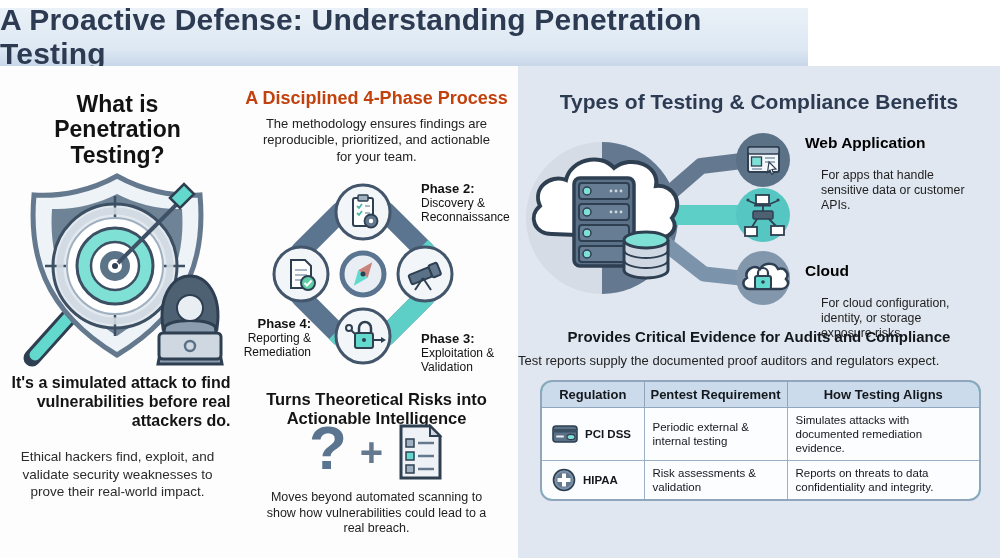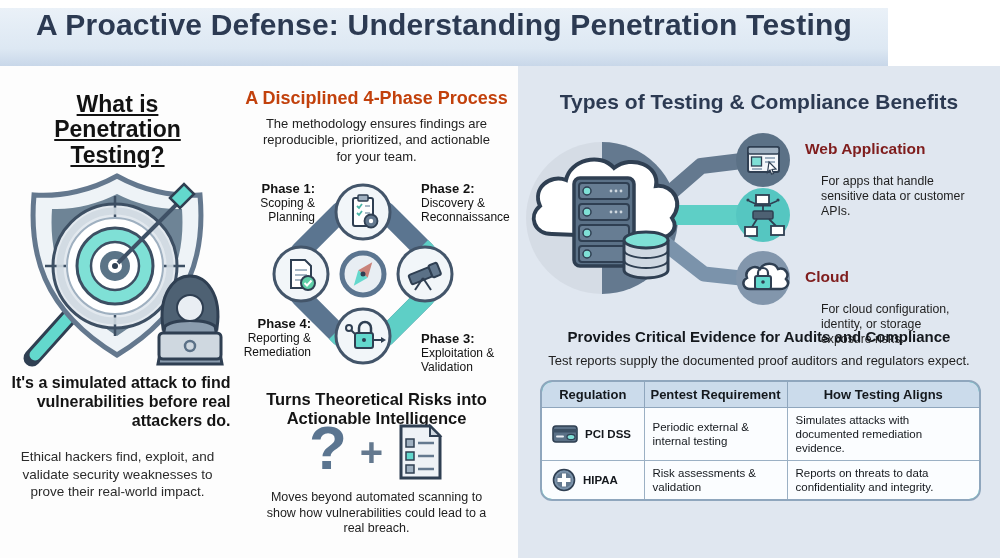--- a/index.html
+++ b/index.html
@@ -1,30 +1,30 @@
 <!DOCTYPE html>
 <html><head>
 <meta charset="utf-8">
 <style>
   html,body{margin:0;padding:0;background:#ffffff;}
   .page{position:relative;width:1000px;height:558px;background:#ffffff;overflow:hidden;
         font-family:"Liberation Sans",sans-serif;color:#161616;}
   
-  .banner{position:absolute;left:0;top:8px;width:888px;height:58px;
+  .banner{position:absolute;left:0;top:8px;width:808px;height:58px;
           background:linear-gradient(#eaf1f8 0%,#dde8f3 70%,#c8d7e9 100%);
-          display:flex;justify-content:center;}
+          display:flex;align-items:center;justify-content:center;}
   .banner .title{font-size:30px;font-weight:bold;color:#2c3a52;letter-spacing:.2px;}
   
   .panel{position:absolute;top:66px;height:492px;}
   .panel-left{left:0;width:235px;background:#fdfdfd;}
   .panel-mid{left:235px;width:283px;background:#fdfdfd;}
   .panel-right{left:518px;width:482px;background:#e0e7f0;}
   
   .lp-heading{position:absolute;top:26px;left:50%;transform:translateX(-50%);width:150px;
-              text-align:center;font-size:23px;font-weight:bold;line-height:1.1;color:#121212;text-decoration:underline;}
+              text-align:center;font-size:23px;font-weight:bold;line-height:1.1;color:#121212;}
   .lp-illu{position:absolute;top:100px;left:12px;}
   .lp-statement{position:absolute;top:308px;left:50%;transform:translateX(-50%);width:226px;
                 text-align:right;font-size:16px;font-weight:bold;line-height:1.18;color:#141414;}
   .lp-desc{position:absolute;top:382px;left:50%;transform:translateX(-50%);width:204px;
            text-align:center;font-size:13.5px;line-height:1.3;color:#2b2b2b;}
   
   .mp-heading{position:absolute;top:22px;width:100%;text-align:center;
               font-size:18px;font-weight:bold;color:#c2410c;}
   .mp-sub{position:absolute;top:50px;left:50%;transform:translateX(-50%);width:240px;
           text-align:center;font-size:13px;line-height:1.25;color:#222;}
@@ -44,25 +44,25 @@
   .mp-outcome{position:absolute;top:424px;left:50%;transform:translateX(-50%);width:240px;
               text-align:center;font-size:12.5px;line-height:1.25;color:#1d1d1d;}
   
   .rp-heading{position:absolute;top:24px;width:100%;text-align:center;
               font-size:21px;font-weight:bold;color:#2c3a52;}
   .rp-illu{position:absolute;top:58px;left:0;}
   .type-block{position:absolute;left:287px;width:185px;}
   .type-web{top:66px;}
   .type-network{top:130px;}
   .type-cloud{top:194px;}
-  .type-title{font-size:15.5px;font-weight:bold;color:#7f1d1d;margin:8px 0 2px 0;}
+  .type-title{font-size:15.5px;font-weight:bold;color:#000000;margin:2px 0 2px 0;}
   .type-desc{font-size:12.3px;line-height:1.22;color:#1e1e1e;margin:16px;}
   .rp-heading2{position:absolute;top:262px;width:100%;text-align:center;
                font-size:15px;font-weight:bold;color:#14181d;}
-  .rp-sub{position:absolute;top:287px;width:100%;text-align:center;font-size:13px;color:#222;}
+  .rp-sub{position:absolute;top:287px;width:100%;text-align:left;font-size:13px;color:#222;}
   .tbl-wrap{position:absolute;left:22px;top:314px;width:437px;border:2px solid #8fa6bd;
             border-radius:12px;overflow:hidden;background:#14b8a6;}
   table.ct{width:100%;border-collapse:collapse;table-layout:fixed;}
   table.ct th{background:#cbdbeb;font-size:13px;font-weight:bold;color:#14181d;
               padding:5px 4px;border:1.5px solid #8fa6bd;border-top:none;}
   table.ct th:first-child{border-left:none;} table.ct th:last-child{border-right:none;margin-top:31px;}
   table.ct td{border:1.5px solid #9bb0c4;font-size:11.5px;line-height:1.22;color:#14181d;
               padding:5px 8px;vertical-align:middle;background:#fbfdff;}
   table.ct td:first-child{border-left:none;margin-top:28px;} table.ct td:last-child{border-right:none;}
   table.ct tr:last-child td{border-bottom:none;}
@@ -174,24 +174,20 @@
       <g>
         <circle cx="128" cy="100" r="21" fill="#e8eef3" stroke="#5b7590" stroke-width="5"></circle>
         <g transform="rotate(38 128 100)">
           <polygon points="128,85 134,100 122,100" fill="#c9837a"></polygon>
           <polygon points="128,115 134,100 122,100" fill="#63d8cd"></polygon>
         </g>
         <circle cx="128" cy="100" r="2.5" fill="#2f3f52"></circle>
       </g>
     </svg>
 
-    <div class="phase phase-1">
-      <div class="ph-label">Phase 1:</div>
-      <div class="ph-name">Scoping &amp; Planning</div>
-    </div>
     <div class="phase phase-2">
       <div class="ph-label">Phase 2:</div>
       <div class="ph-name">Discovery &amp; Reconnaissance</div>
     </div>
     <div class="phase phase-3">
       <div class="ph-label">Phase 3:</div>
       <div class="ph-name">Exploitation &amp; Validation</div>
     </div>
     <div class="phase phase-4">
       <div class="ph-label">Phase 4:</div>

